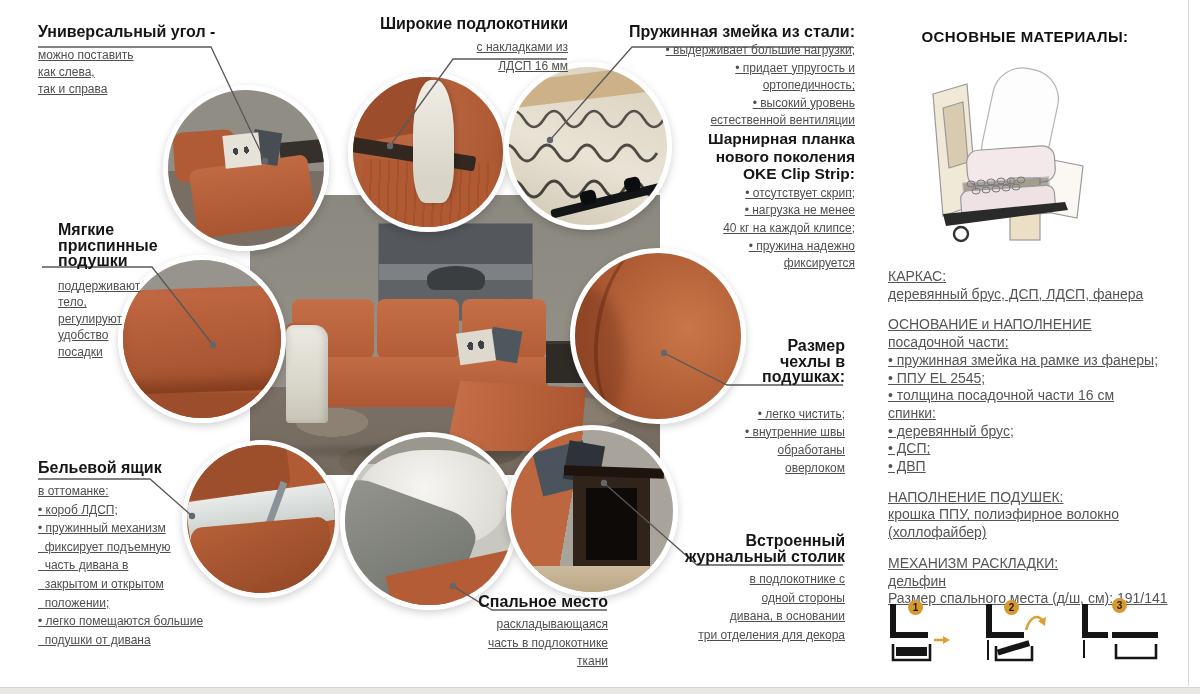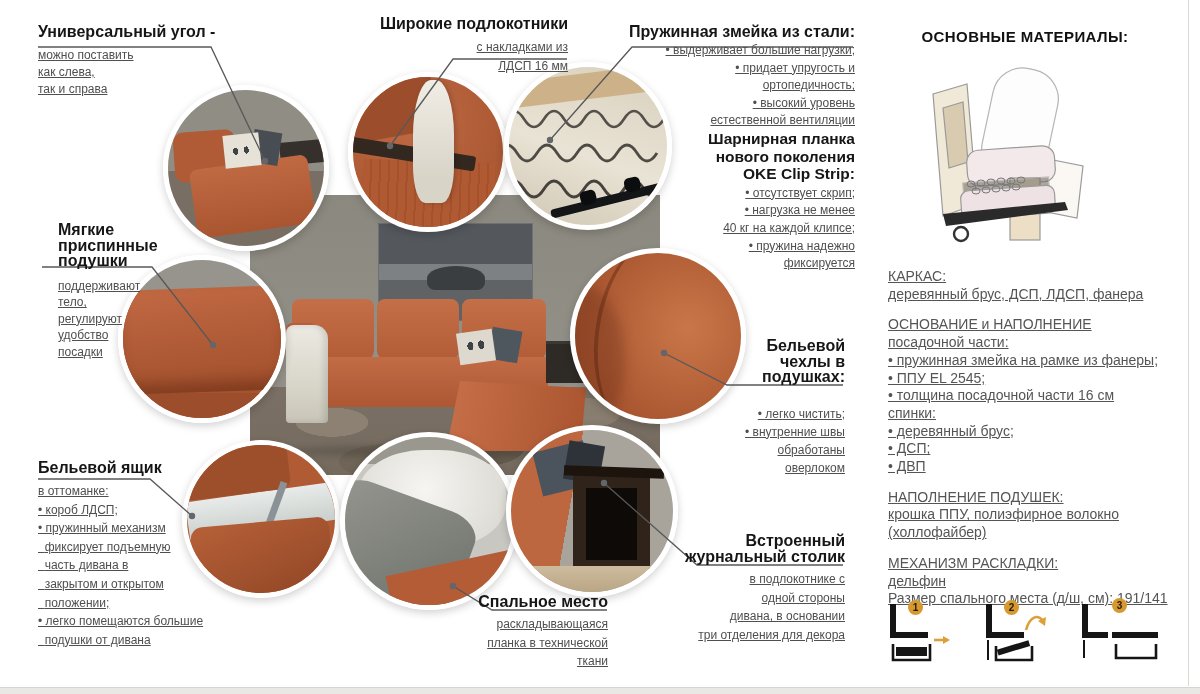--- a/index.html
+++ b/index.html
@@ -293,21 +293,21 @@
 приспинные
 подушки</div>
     <div class="c-body">поддерживают
 тело,
 регулируют
 удобство
 посадки</div>
   </div>
 
   <div class="callout alignR" id="callout-covers">
-    <div class="c-title ml">Бельевой
+    <div class="c-title ml">Размер
 чехлы в
 подушках:</div>
     <div class="c-body">• легко чистить;
 • внутренние швы
 обработаны
 оверлоком</div>
   </div>
 
   <div class="callout" id="callout-linen">
     <div class="c-title">Бельевой ящик</div>
@@ -318,21 +318,21 @@
   часть дивана в
   закрытом и открытом
   положении;
 • легко помещаются большие
   подушки от дивана</div>
   </div>
 
   <div class="callout alignR" id="callout-bed">
     <div class="c-title">Спальное место</div>
     <div class="c-body">раскладывающаяся
-планка в технической
+часть в подлокотнике
 ткани</div>
   </div>
 
   <div class="callout alignR" id="callout-table">
     <div class="c-title ml">Встроенный
 журнальный столик</div>
     <div class="c-body">в подлокотнике с
 одной стороны
 дивана, в основании
 три отделения для декора</div>

